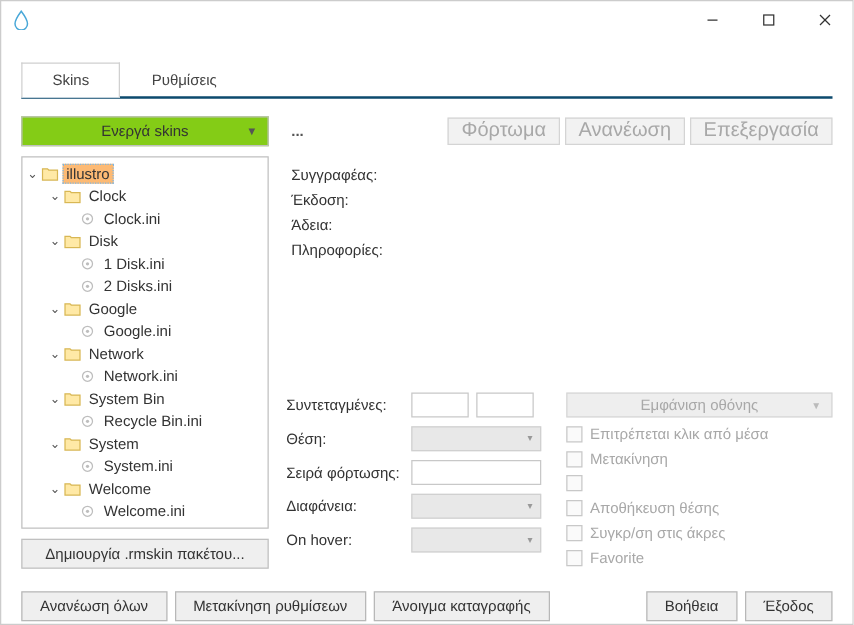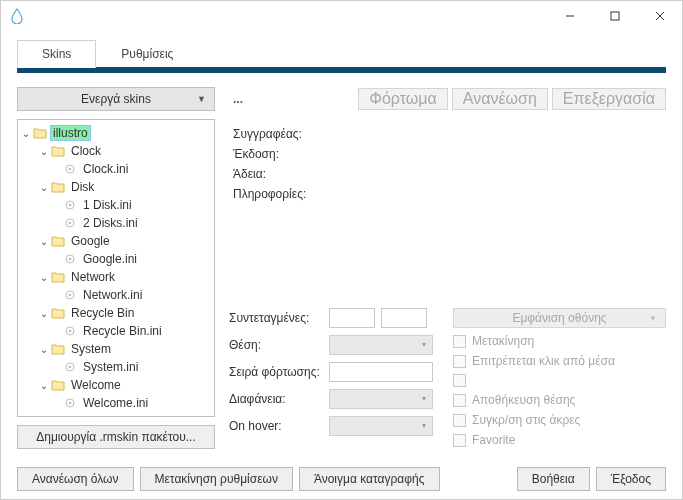--- a/index.html
+++ b/index.html
@@ -3,34 +3,34 @@
 <meta charset="utf-8">
 <style>
 * { box-sizing: border-box; margin: 0; padding: 0; }
 body { font-family: "Segoe UI", Tahoma, sans-serif; font-size: 12px; color: #333; background: #fff; width: 683px; height: 500px; overflow: hidden; }
 .window { width: 683px; height: 500px; border: 1px solid #ccc; display: flex; flex-direction: column; }
 .titlebar { height: 30px; display: flex; align-items: center; justify-content: space-between; padding: 0 0 0 8px; }
 .titlebar-icon { width: 16px; height: 16px; }
 .win-controls { display: flex; }
 .win-btn { width: 45px; height: 30px; display: flex; align-items: center; justify-content: center; font-family: "Segoe MDL2 Assets", sans-serif; font-size: 10px; color: #333; }
 .content { flex: 1; padding: 0 16px 10px 16px; display: flex; flex-direction: column; }
-.tabs { display: flex; border-bottom: 6px solid #0c4a6e; margin-top: 8px; }
+.tabs { display: flex; border-bottom: 2px solid #0c4a6e; margin-top: 18px; }
 .tab { padding: 6px 24px; border: 1px solid transparent; position: relative; top: 1px; color: #444; }
 .tab.active { border: 1px solid #d0d0d0; border-bottom: 1px solid #fff; background: #fff; }
 .main { flex: 1; display: flex; gap: 14px; padding-top: 14px; }
 .left-col { width: 198px; display: flex; flex-direction: column; gap: 8px; }
-.dropdown-btn { height: 24px; border: 1px solid #c0c0c0; background: #e5e5e5; display: flex; align-items: center; justify-content: center; position: relative; }
+.dropdown-btn { height: 24px; border: 1px solid #c0c0c0; background: #84cc16; display: flex; align-items: center; justify-content: center; position: relative; }
 .dropdown-btn .arrow { position: absolute; right: 8px; font-size: 9px; color: #555; }
 .tree { flex: 1; border: 1px solid #c0c0c0; background: #fff; padding: 4px 2px; overflow: auto; }
 .tree-node { display: flex; align-items: center; height: 18px; white-space: nowrap; }
 .tree-node .indent { display: inline-block; }
 .tree-node .exp { width: 12px; text-align: center; font-size: 10px; color: #555; display: inline-block; }
 .tree-node .ficon { width: 16px; height: 14px; display: inline-flex; align-items: center; justify-content: center; margin-right: 2px; }
 .tree-node .label { padding: 1px 3px; }
-.tree-node.selected .label { background: #86efac; border: 1px dotted #7ab7e8; padding: 0 2px; }
+.tree-node.selected .label { background: #fdba74; border: 1px dotted #7ab7e8; padding: 0 2px; }
 .folder-svg { width: 14px; height: 12px; }
 .gear-svg { width: 12px; height: 12px; opacity: 0.55; }
 .create-btn { height: 24px; border: 1px solid #c0c0c0; background: #efefef; display: flex; align-items: center; justify-content: center; }
 .right-col { flex: 1; display: flex; flex-direction: column; }
 .top-row { display: flex; justify-content: space-between; align-items: center; height: 24px; }
 .ellipsis { font-weight: bold; color: #555; padding-left: 4px; }
 .action-btns { display: flex; gap: 4px; }
 .btn { height: 22px; padding: 0 10px; border: 1px solid #d4d4d4; background: #f2f2f2; color: #a8a8a8; display: flex; align-items: center; font-size: 16px; }
 .meta { margin-top: 16px; display: flex; flex-direction: column; gap: 6px; padding-left: 4px; }
 .form-area { margin-top: auto; display: flex; gap: 20px; padding-bottom: 2px; }
@@ -201,21 +201,21 @@
             </div>
 
           <div class="tree-node">
               <span class="indent" style="width:18px"></span>
               <span class="exp">⌄</span>
               <span class="ficon">
                 <svg class="folder-svg" viewBox="0 0 14 12">
                   <path d="M1 2h4l1 1h7v8H1z" fill="#ffe9a6" stroke="#d8b754"></path>
                 </svg>
               </span>
-              <span class="label">Recycle Bin</span>
+              <span class="label">System Bin</span>
             </div>
           <div class="tree-node">
               <span class="indent" style="width:42px"></span>
               <span class="ficon">
                 <svg class="gear-svg" viewBox="0 0 12 12">
                   <circle cx="6" cy="6" r="4" fill="none" stroke="#888"></circle>
                   <circle cx="6" cy="6" r="1.3" fill="#888"></circle>
                 </svg>
               </span>
               <span class="label">Recycle Bin.ini</span>
@@ -317,25 +317,25 @@
             </div>
           </div>
 
           <div class="form-right">
             <div class="wide-combo">
               <span>Εμφάνιση οθόνης</span>
               <span class="arrow">▼</span>
             </div>
             <div class="check-row">
                 <span class="cb"></span>
+                <span>Επιτρέπεται κλικ από μέσα</span>
+              </div>
+            <div class="check-row">
+                <span class="cb"></span>
                 <span>Μετακίνηση</span>
-              </div>
-            <div class="check-row">
-                <span class="cb"></span>
-                <span>Επιτρέπεται κλικ από μέσα</span>
               </div>
             <div class="check-row">
                 <span class="cb"></span>
               </div>
             <div class="check-row">
                 <span class="cb"></span>
                 <span>Αποθήκευση θέσης</span>
               </div>
             <div class="check-row">
                 <span class="cb"></span>

